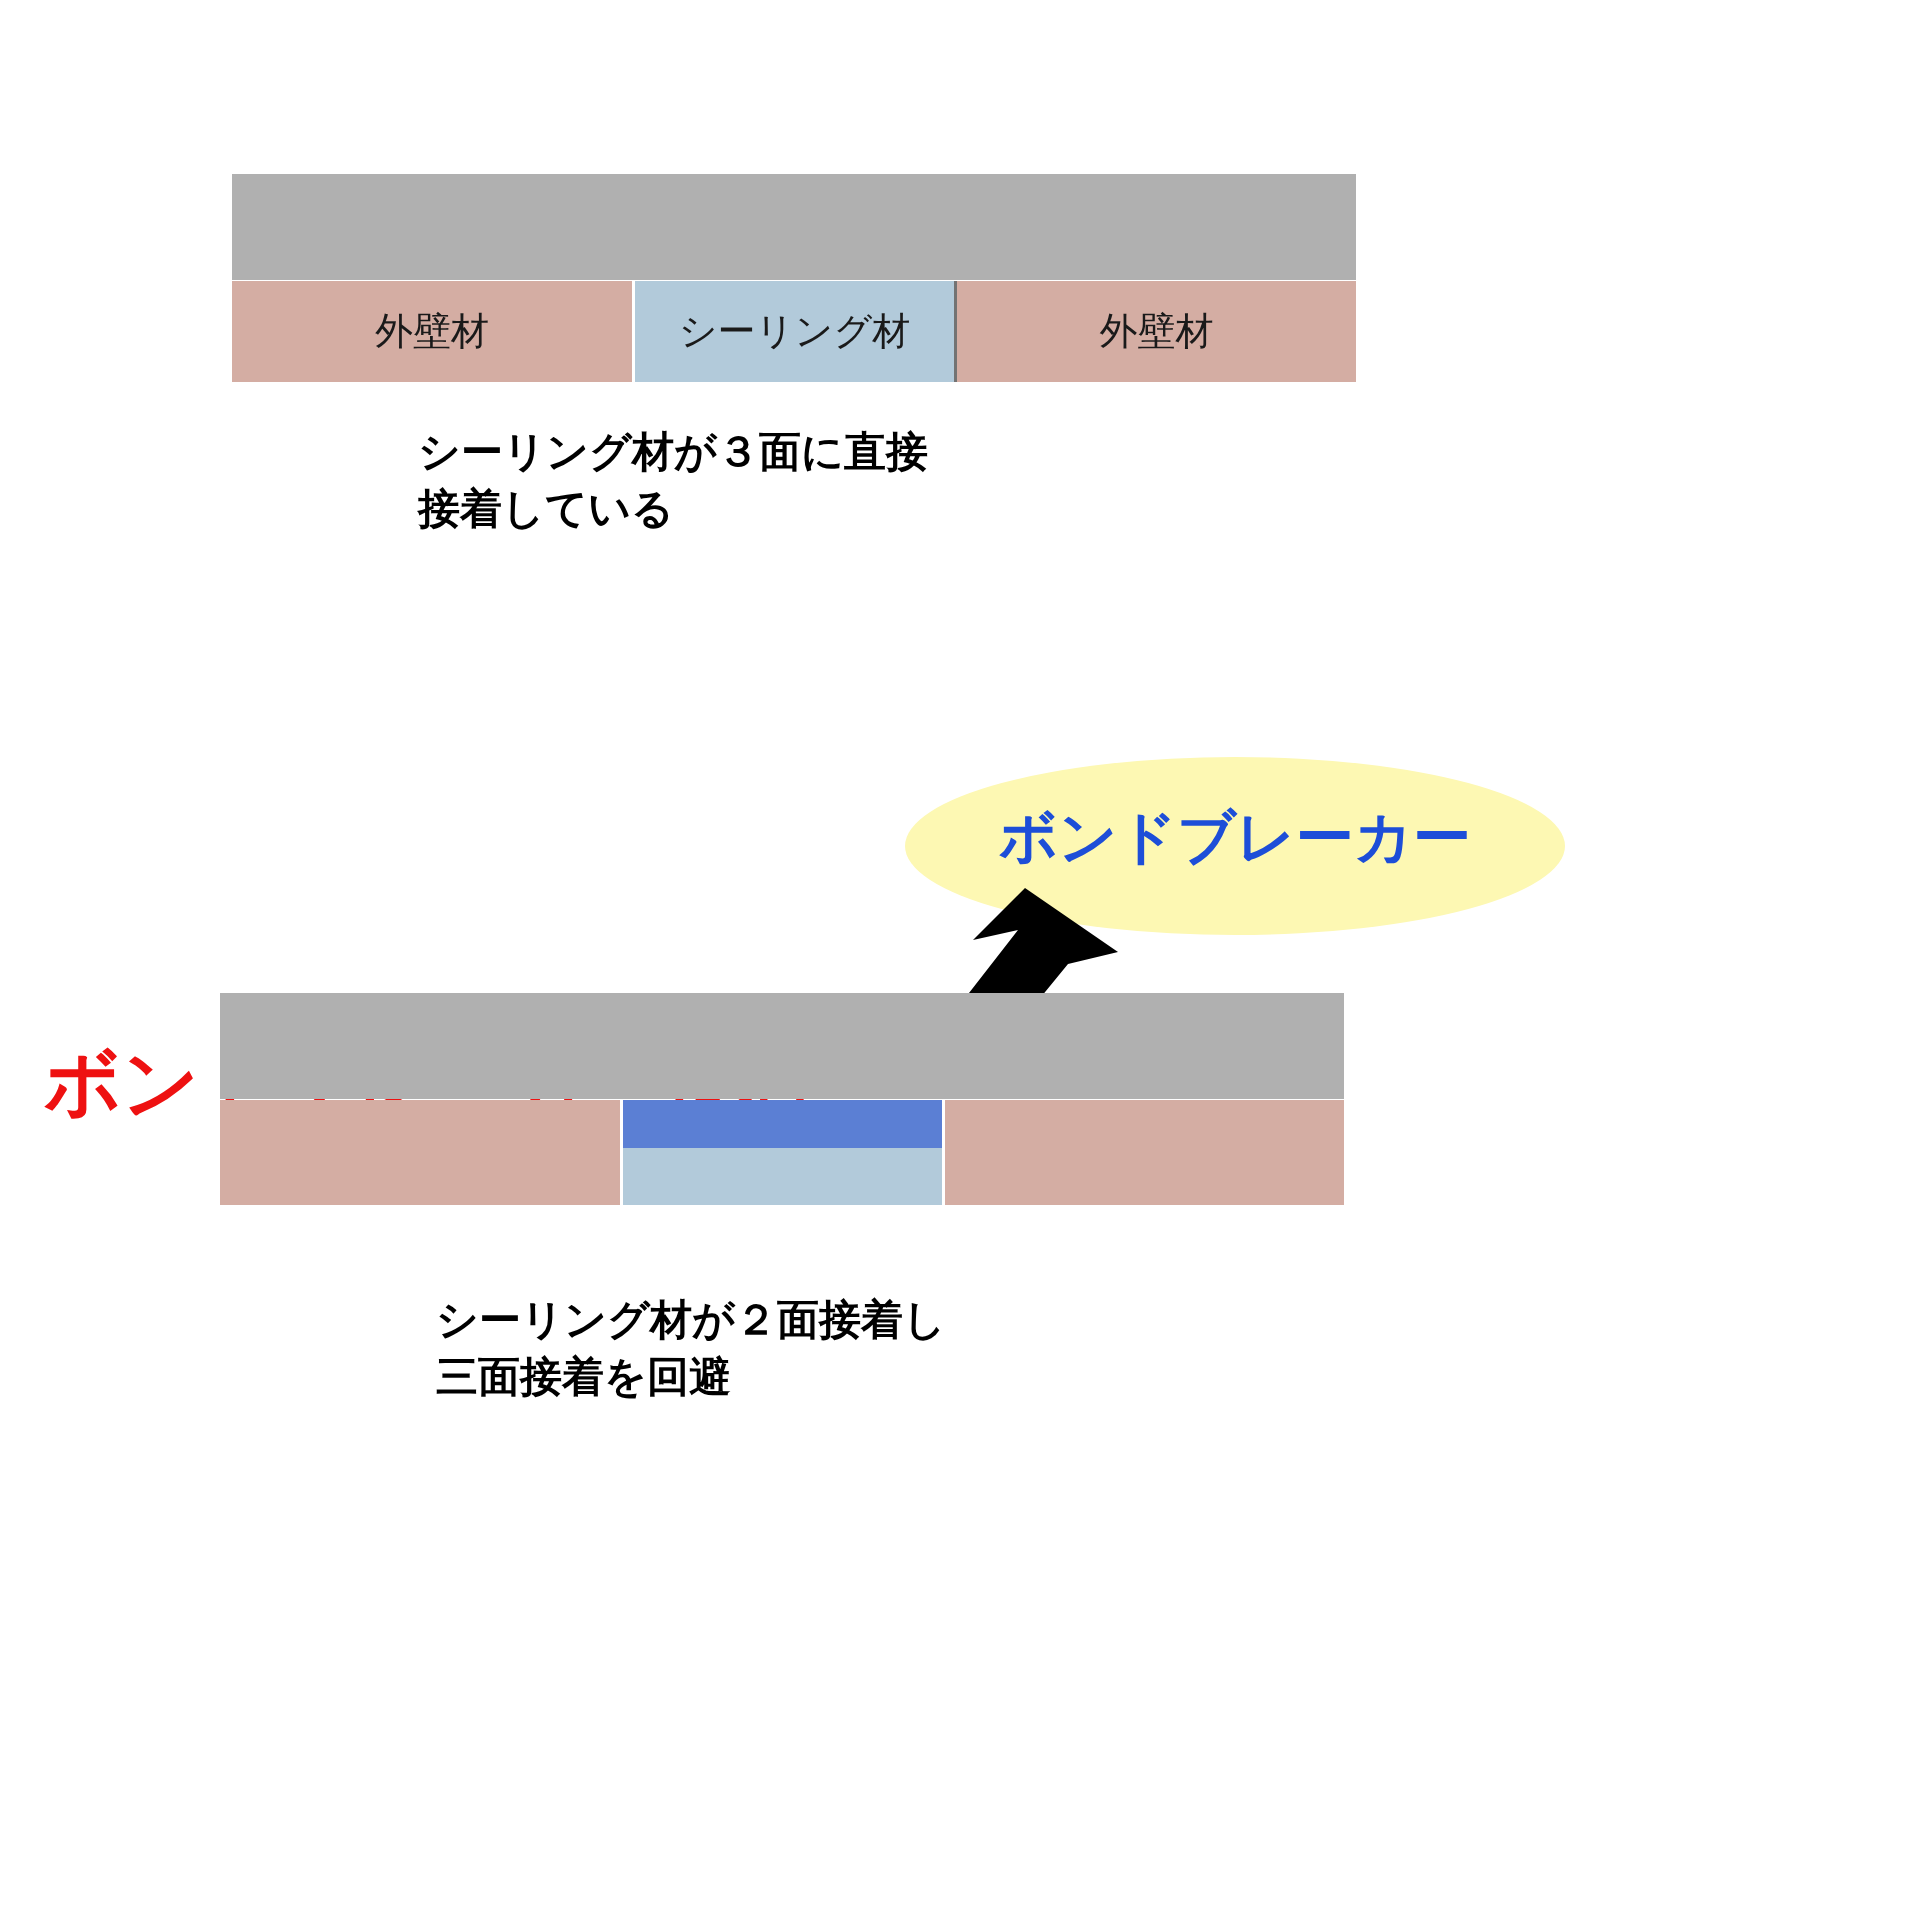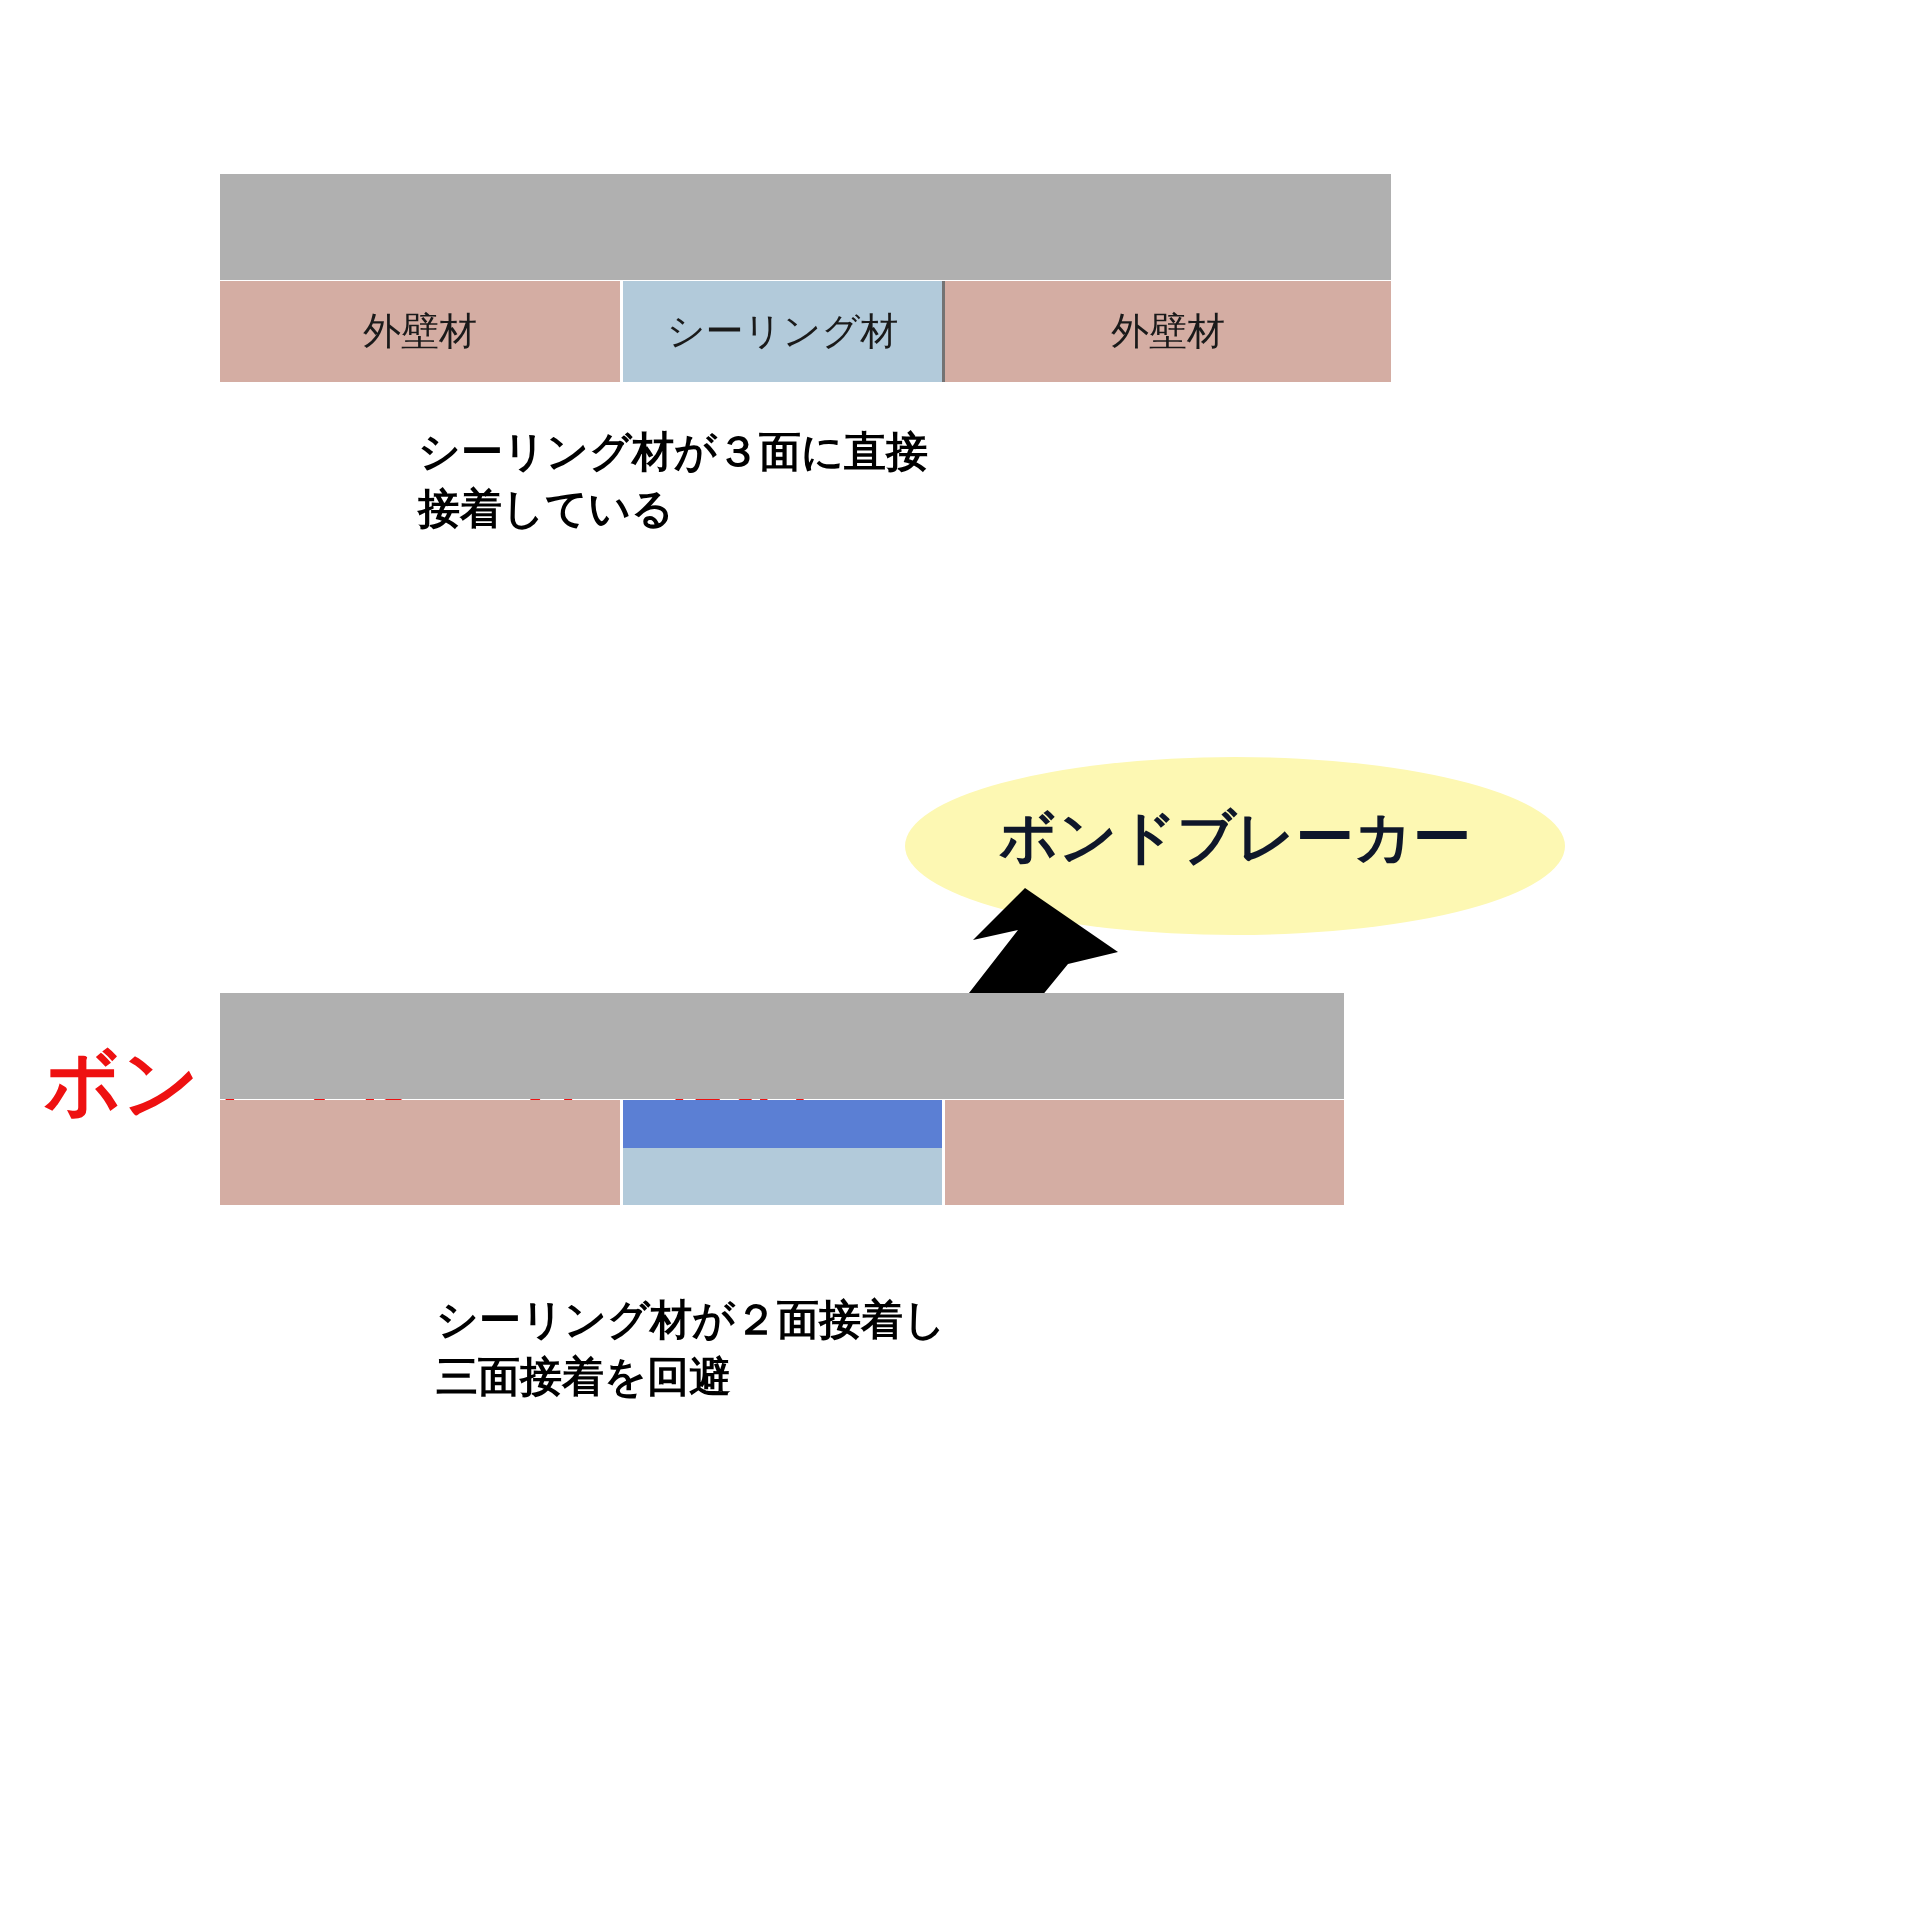--- a/index.html
+++ b/index.html
@@ -39,25 +39,24 @@
     font-size: 76px;
     font-weight: bold;
     color: #ee1111;
     white-space: pre;
     line-height: 1.0;
   }
 
   
   .diagram1 {
     position: absolute;
-    left: 220px;
+    left: 232px;
     top: 174px;
     width: 1124px;
     height: 208px;
-    padding-left: 47px;
   }
   .diagram2 {
     position: absolute;
     left: 220px;
     top: 993px;
     width: 1124px;
     height: 212px;
   }
   .band-gray {
     position: absolute;
@@ -169,21 +168,21 @@
     border-radius: 50% / 50%;
   }
   .callout-label {
     position: absolute;
     left: 905px;
     top: 800px;
     width: 660px;
     text-align: center;
     font-size: 58px;
     font-weight: bold;
-    color: #0f172a;
+    color: #1d4ed8;
     line-height: 1.0;
     padding-top: 8px;
     box-sizing: border-box;
   }
   .callout-arrow {
     position: absolute;
     left: 900px;
     top: 880px;
     width: 260px;
     height: 250px;

